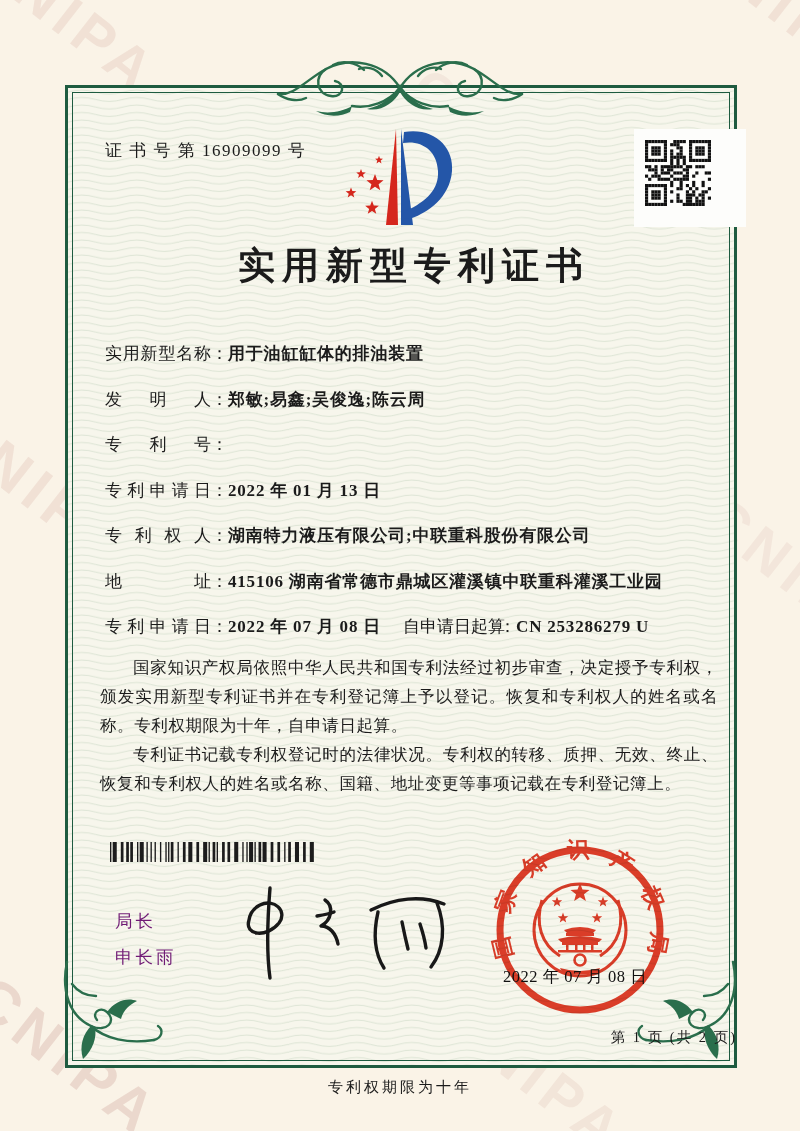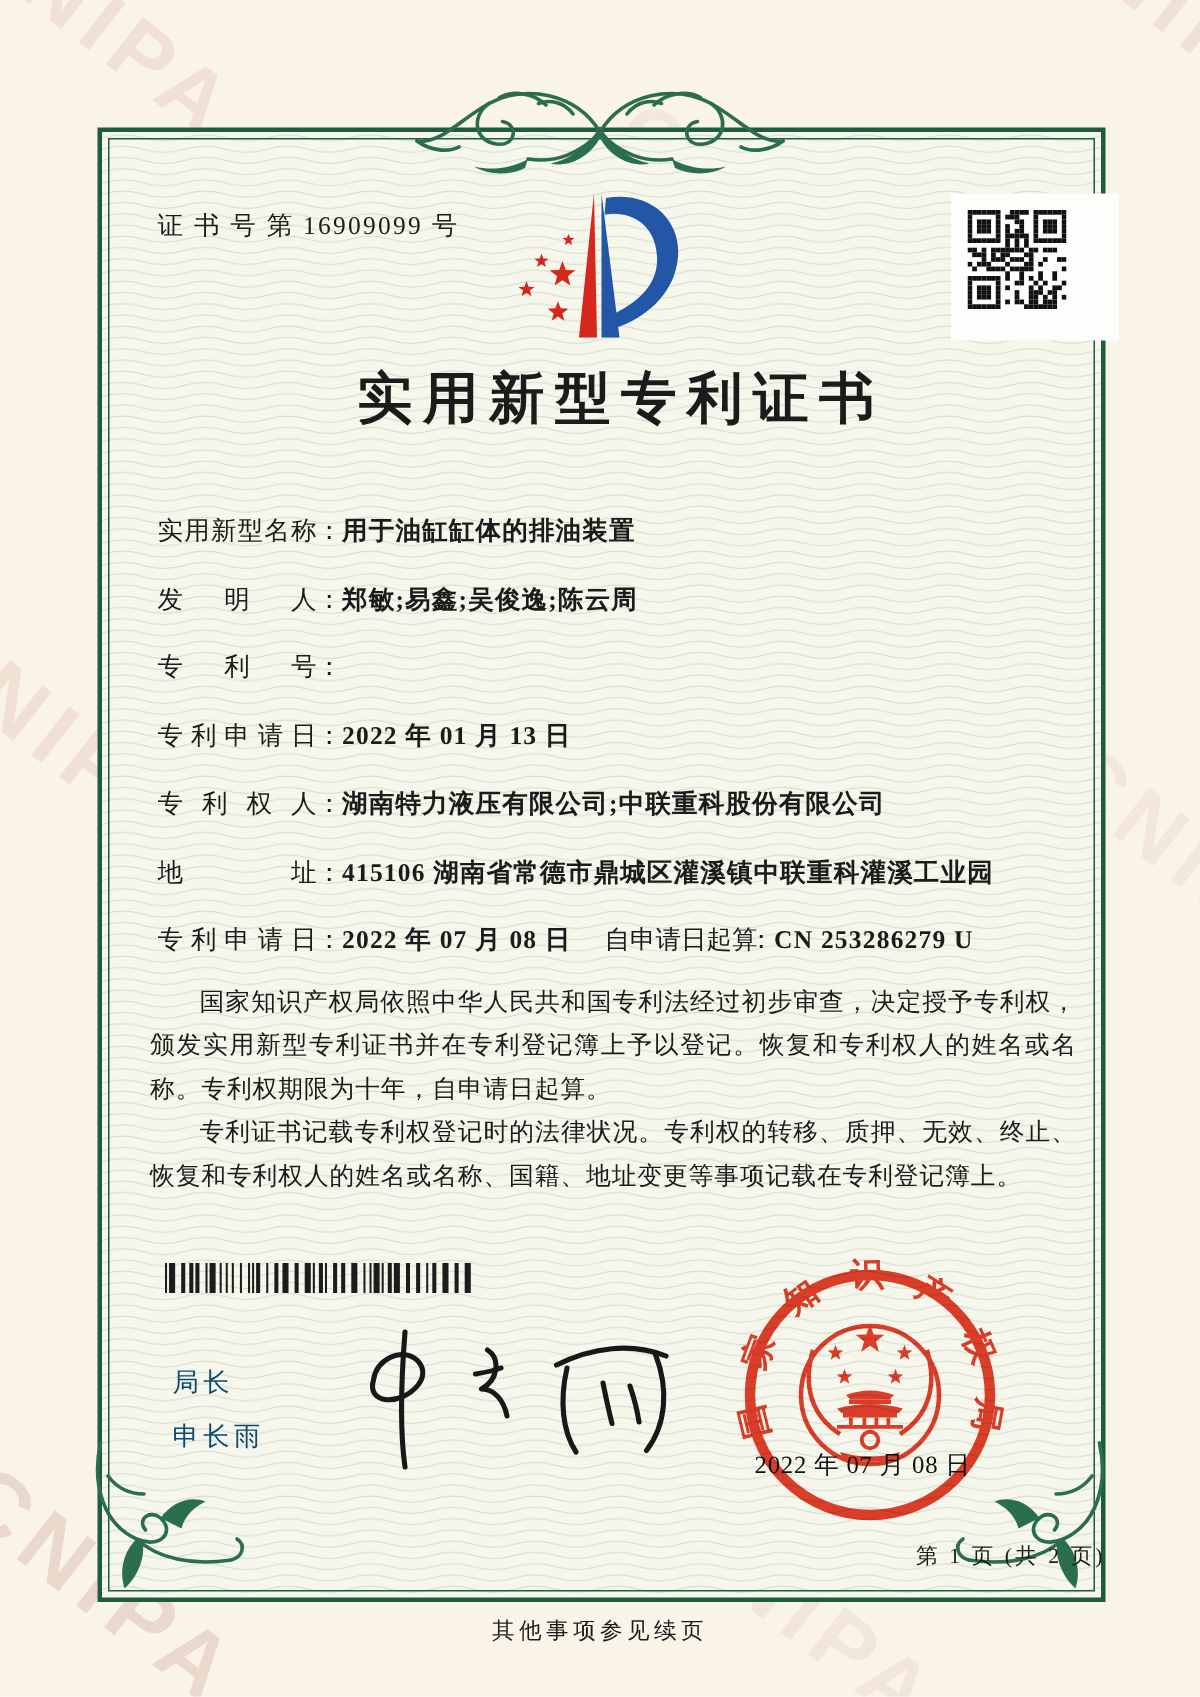--- a/index.html
+++ b/index.html
@@ -61,21 +61,21 @@
     font-size:16.5px;line-height:29px;letter-spacing:0.6px;
     text-align:justify;
   }
   .paras p{margin:0;text-indent:2em;}
   
   .barcode{position:absolute;left:110px;top:842px;}
   
   .sig-labels{
     position:absolute;left:115px;top:903px;
     font-family:"Liberation Sans","DejaVu Sans",sans-serif;
-    font-size:17.5px;color:#0c4a6e;line-height:36px;letter-spacing:3px;
+    font-size:17.5px;color:#701a75;line-height:36px;letter-spacing:3px;
   }
   .signature{position:absolute;left:225px;top:878px;}
   
   .seal{position:absolute;left:488px;top:838px;mix-blend-mode:multiply;}
   .seal-date{
     position:absolute;left:503px;top:966px;
     font-size:16.5px;color:#101010;letter-spacing:0.5px;white-space:nowrap;
   }
   
   .page-info{
@@ -520,13 +520,13 @@
       <circle cx="92" cy="122" r="5.5" fill="none" stroke="#df2f1a" stroke-width="2.6"></circle>
       <path d="M54,62 C47,86 53,106 72,118" fill="none" stroke="#df2f1a" stroke-width="3"></path>
       <path d="M130,62 C137,86 131,106 112,118" fill="none" stroke="#df2f1a" stroke-width="3"></path>
       <path d="M72,130 Q92,136 112,130 L110,134 Q92,139 74,134 Z"></path>
     </g>
   </g>
 </svg>
 <div class="seal-date">2022 年 07 月 08 日</div>
 
 <div class="page-info">第 1 页 (共 2 页)</div>
-<div class="cont-note">其他事项参见续页</div>
+<div class="cont-note">专利权期限为十年</div>
 
 </body></html>

